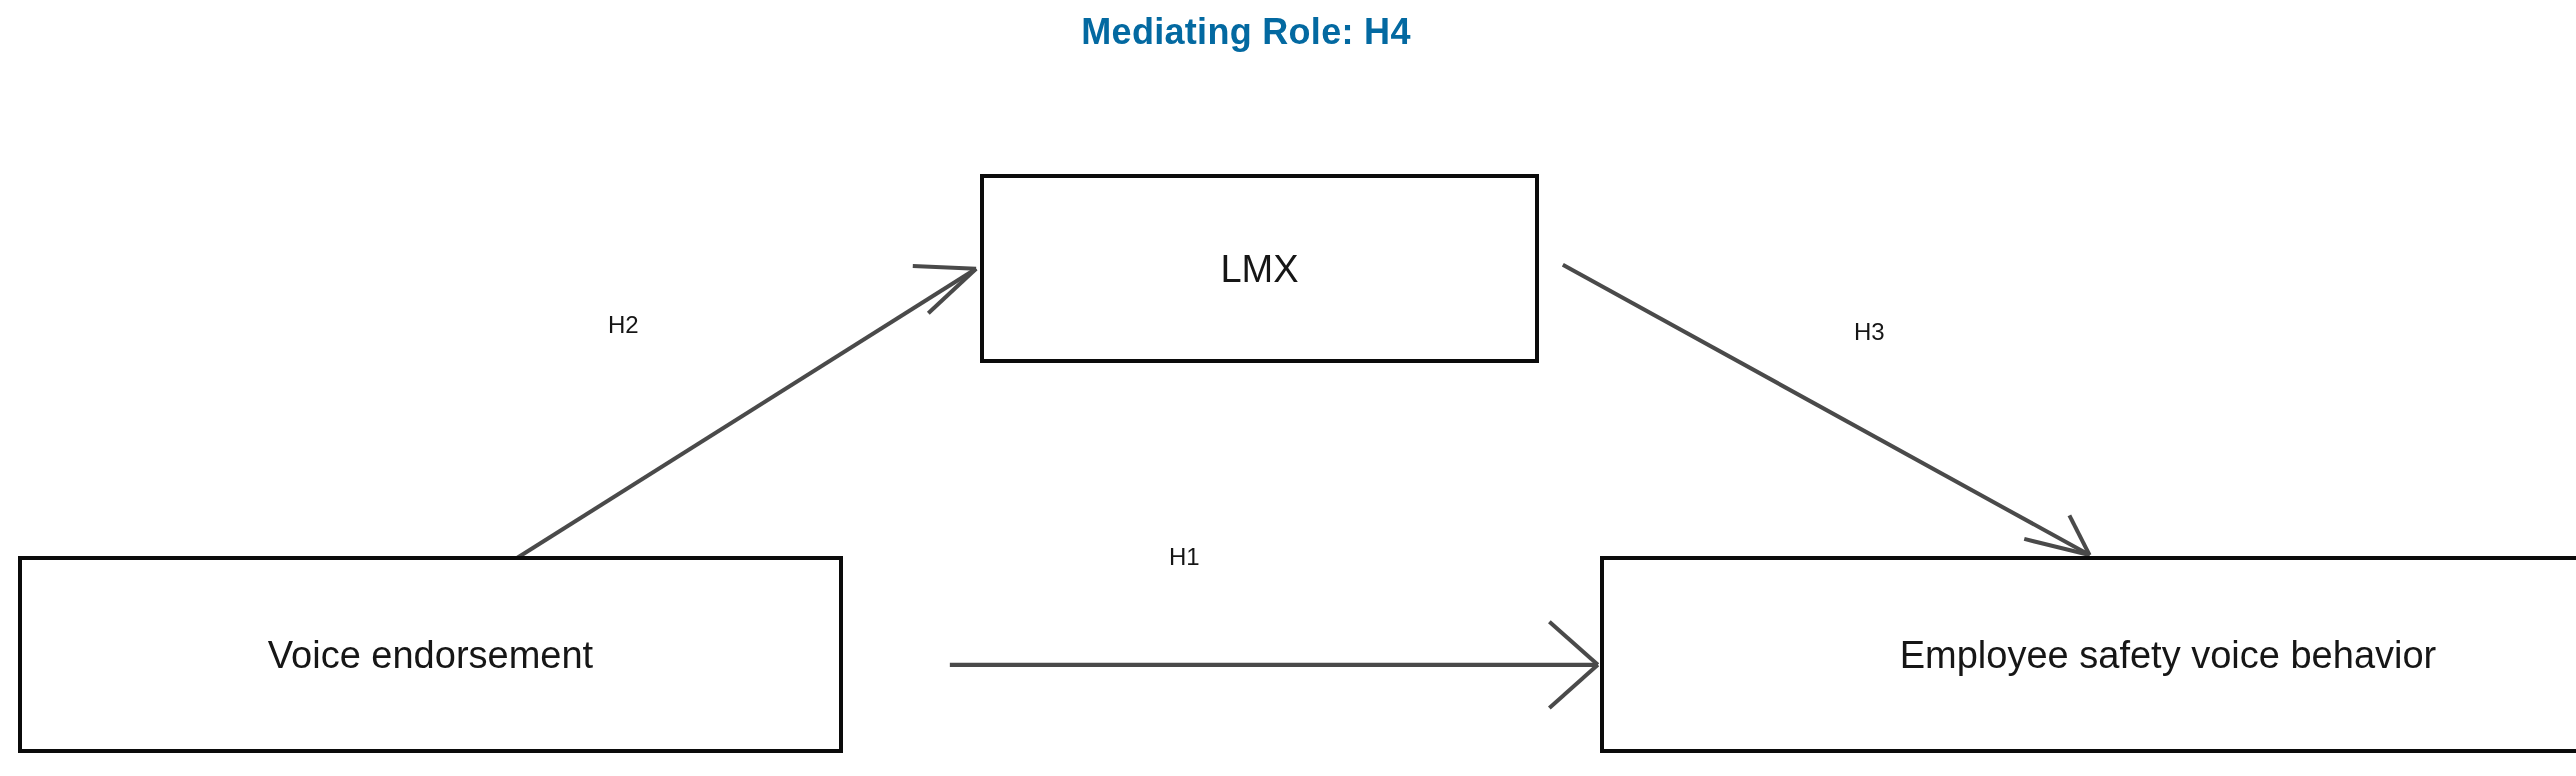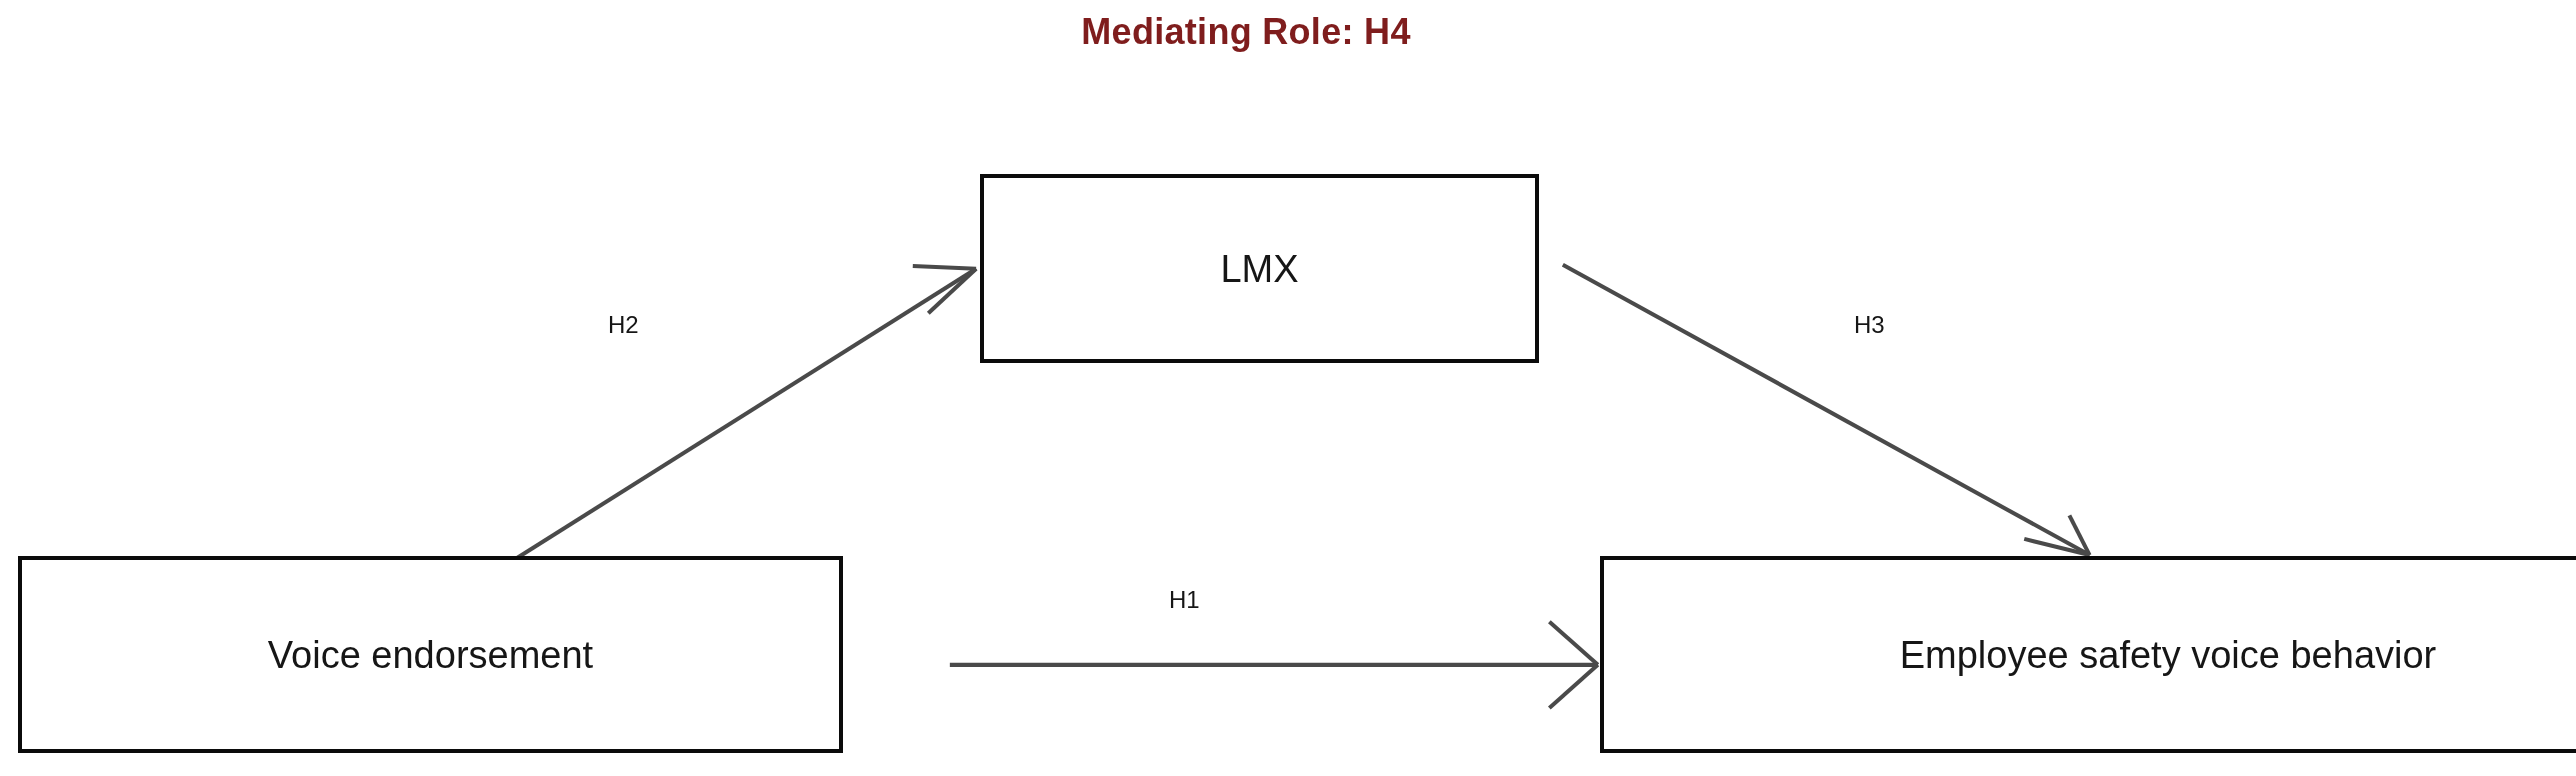--- a/index.html
+++ b/index.html
@@ -19,21 +19,21 @@
   }
   .diagram-title {
     position: absolute;
     left: 0;
     top: 10.8px;
     width: 2492px;
     text-align: center;
     font-family: "Liberation Sans", sans-serif;
     font-size: 36px;
     font-weight: 600;
-    color: #7f1d1d;
+    color: #0369a1;
     letter-spacing: 0.3px;
     white-space: nowrap;
   }
   .node-box {
     position: absolute;
     box-sizing: border-box;
     background: #ffffff;
     border: 4.7px solid #0b0b0b;
     display: flex;
     align-items: center;
@@ -68,22 +68,22 @@
   .edge-label {
     position: absolute;
     font-family: "Liberation Sans", sans-serif;
     font-size: 24px;
     font-weight: 400;
     color: #161616;
     white-space: nowrap;
     line-height: 1;
   }
   #label-h2 { left: 608px; top: 313px; }
-  #label-h3 { left: 1854px; top: 313px; text-align: right; }
-  #label-h1 { left: 1169px; top: 588px; }
+  #label-h3 { left: 1854px; top: 320px; text-align: right; }
+  #label-h1 { left: 1169px; top: 545px; }
   #edges-layer {
     position: absolute;
     left: 0;
     top: 0;
     width: 2576px;
     height: 776px;
     pointer-events: none;
   }
 </style>
 </head>

